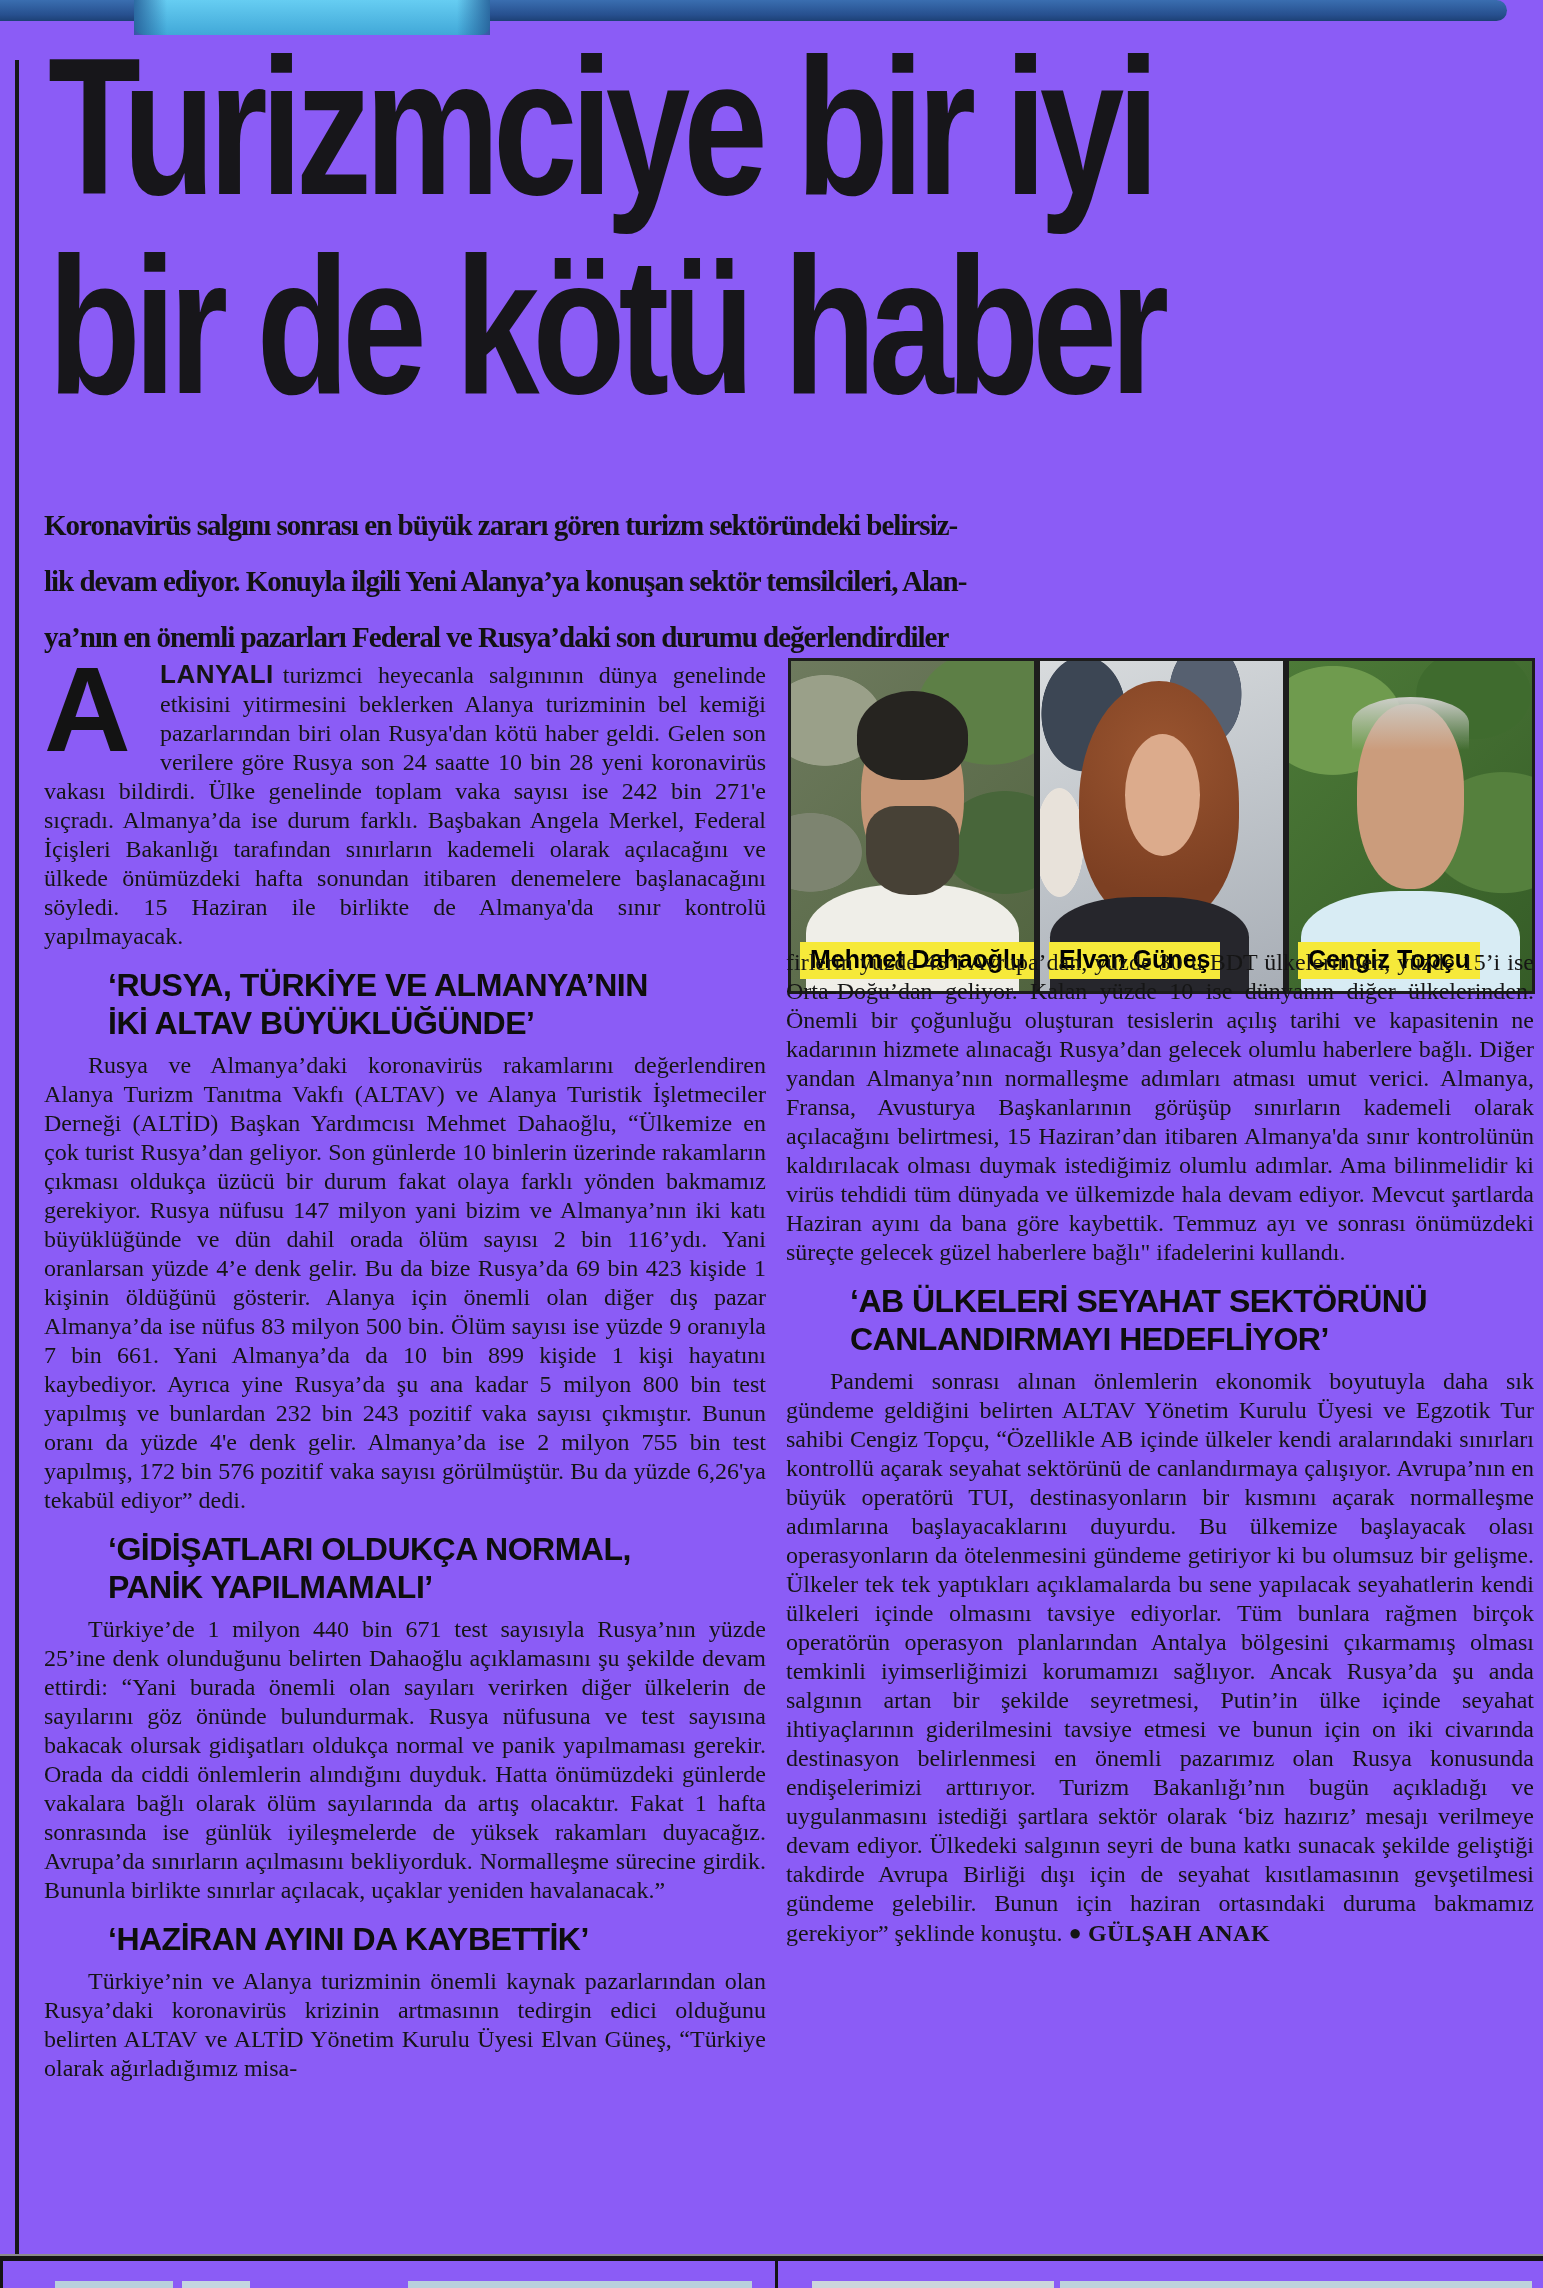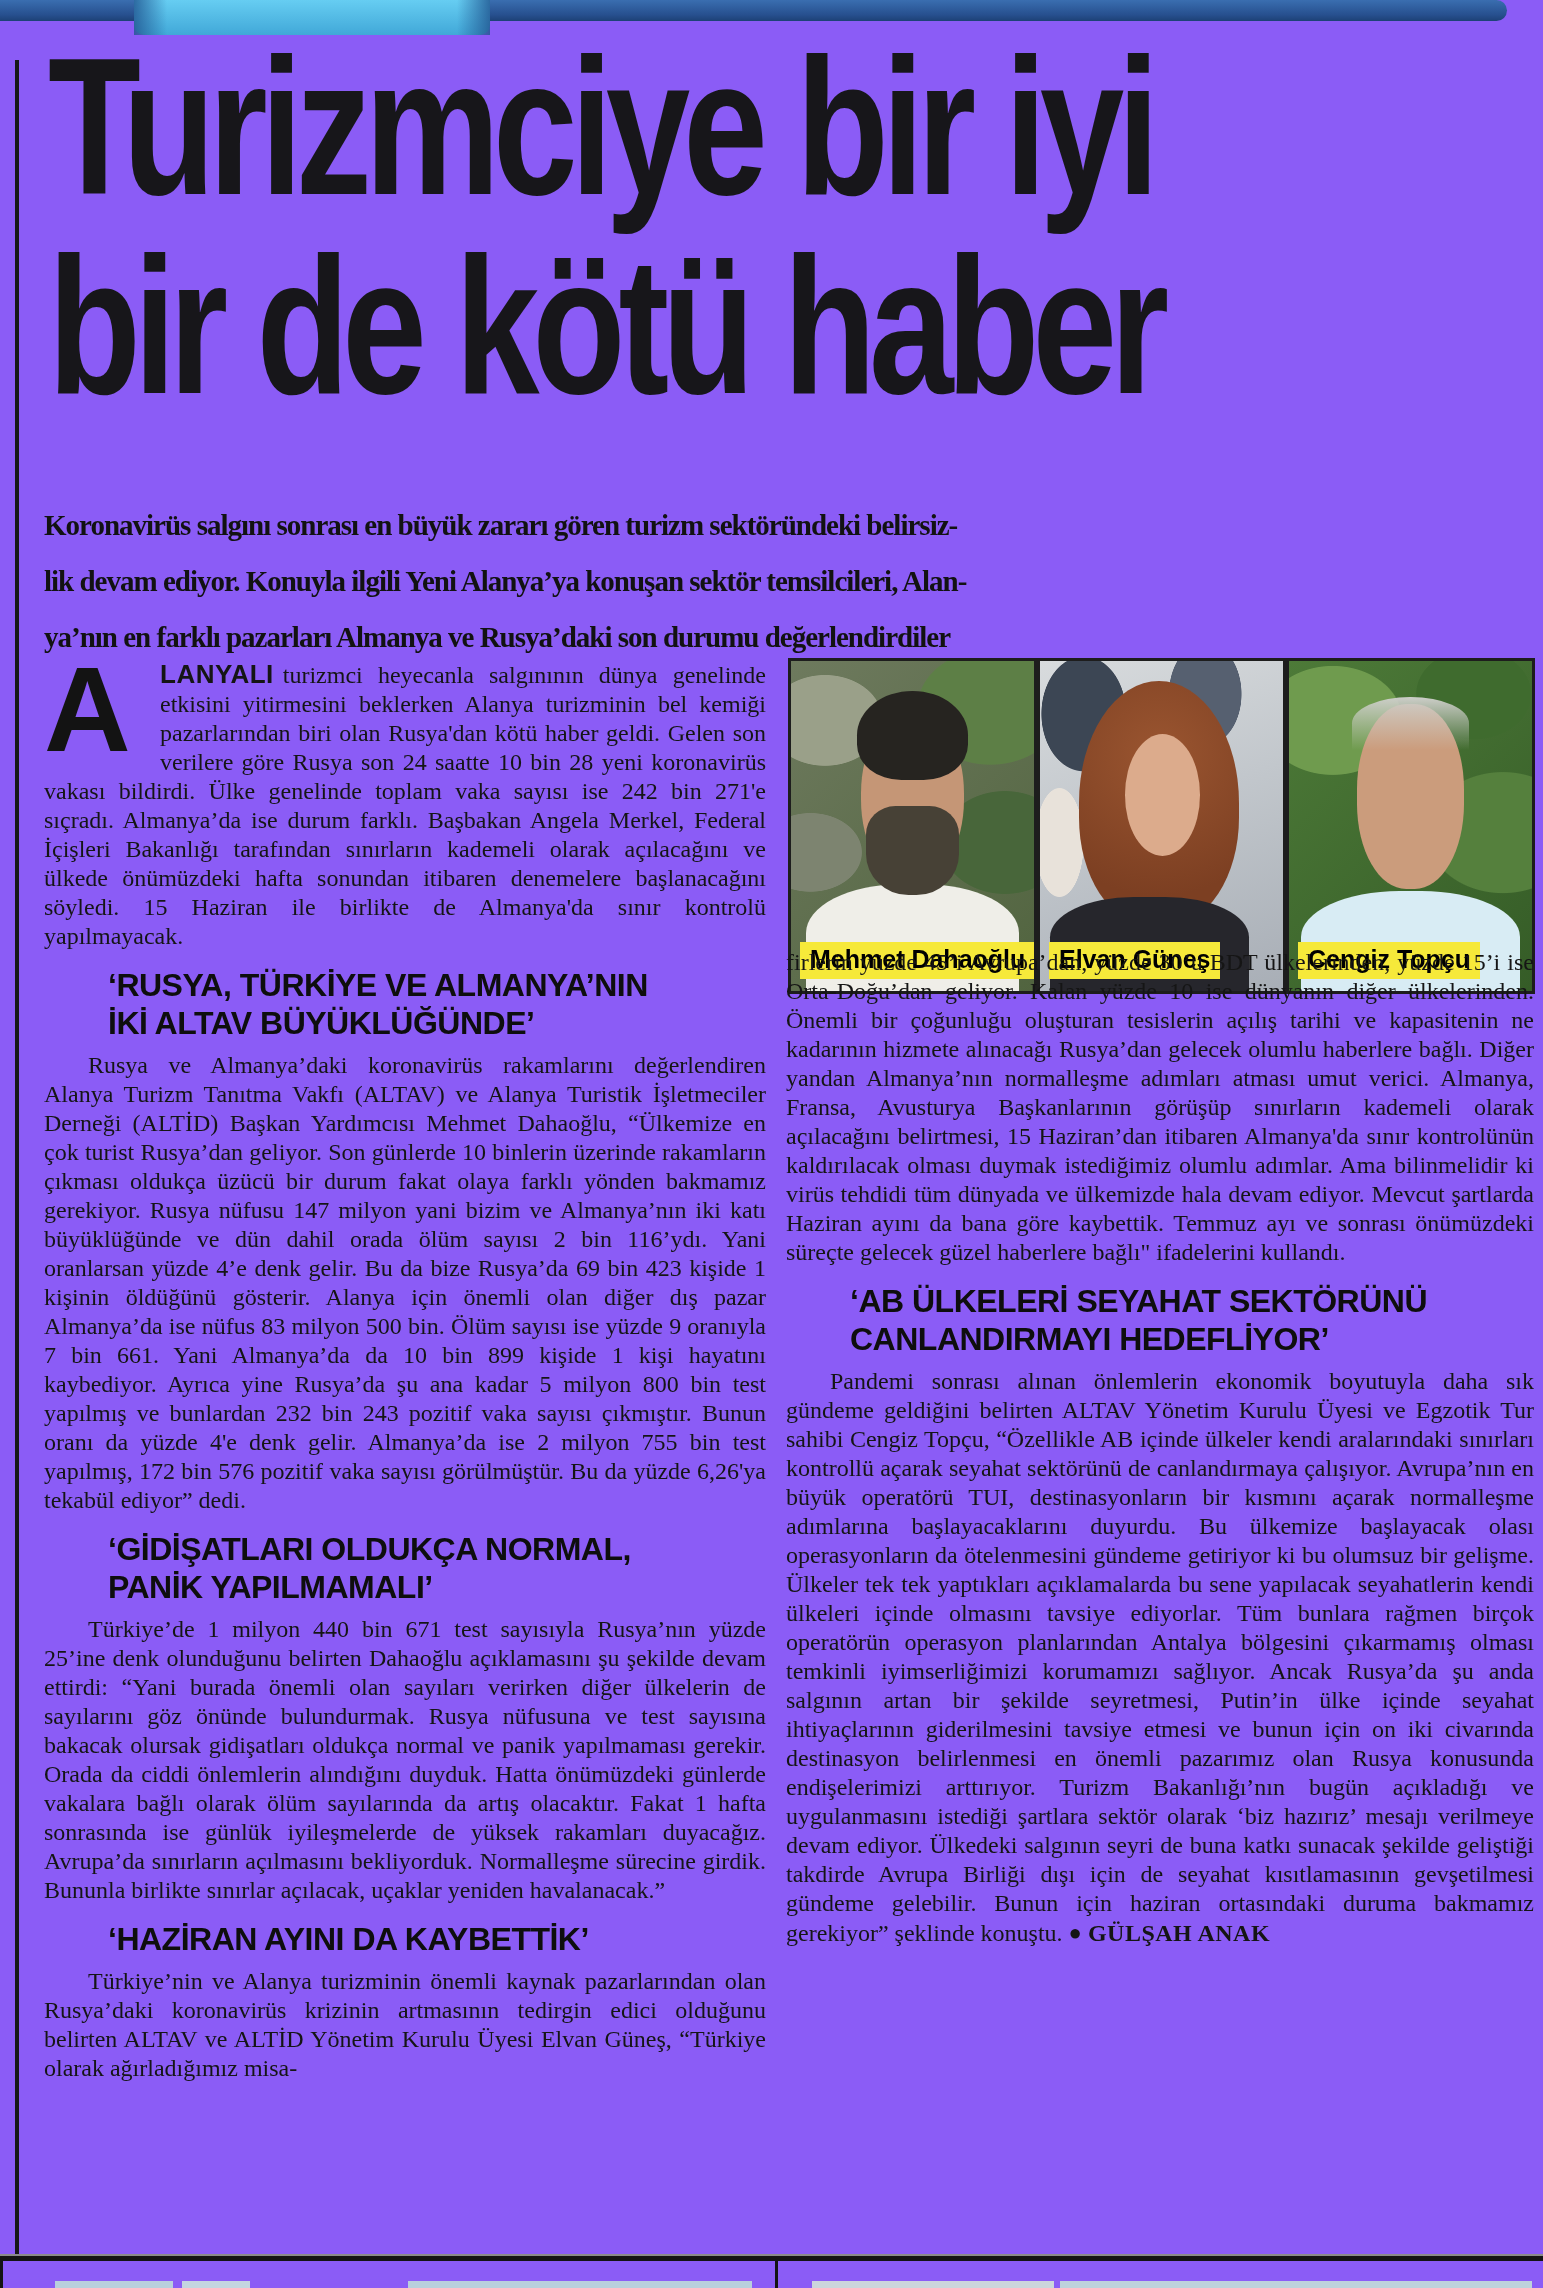--- a/index.html
+++ b/index.html
@@ -123,21 +123,21 @@
   <div class="left-rule"></div>
 
   <h1 class="headline">
       <span class="hl">Turizmciye bir iyi</span>
       <span class="hl">bir de kötü haber</span>
     </h1>
 
   <div class="lede">
     <div>Koronavirüs salgını sonrası en büyük zararı gören turizm sektöründeki belirsiz-</div>
     <div>lik devam ediyor. Konuyla ilgili Yeni Alanya’ya konuşan sektör temsilcileri, Alan-</div>
-    <div>ya’nın en farklı pazarları Almanya ve Rusya’daki son durumu değerlendirdiler</div>
+    <div>ya’nın en önemli pazarları Federal ve Rusya’daki son durumu değerlendirdiler</div>
   </div>
 
   <div class="photos">
     <figure class="photo">
       <div class="art">
         <div class="shape p1-bg" style="position:absolute;inset:0;"></div>
         <div class="shape p1-shirt"></div>
         <div class="shape p1-head"></div>
         <div class="shape p1-hair"></div>
         <div class="shape p1-beard"></div>

